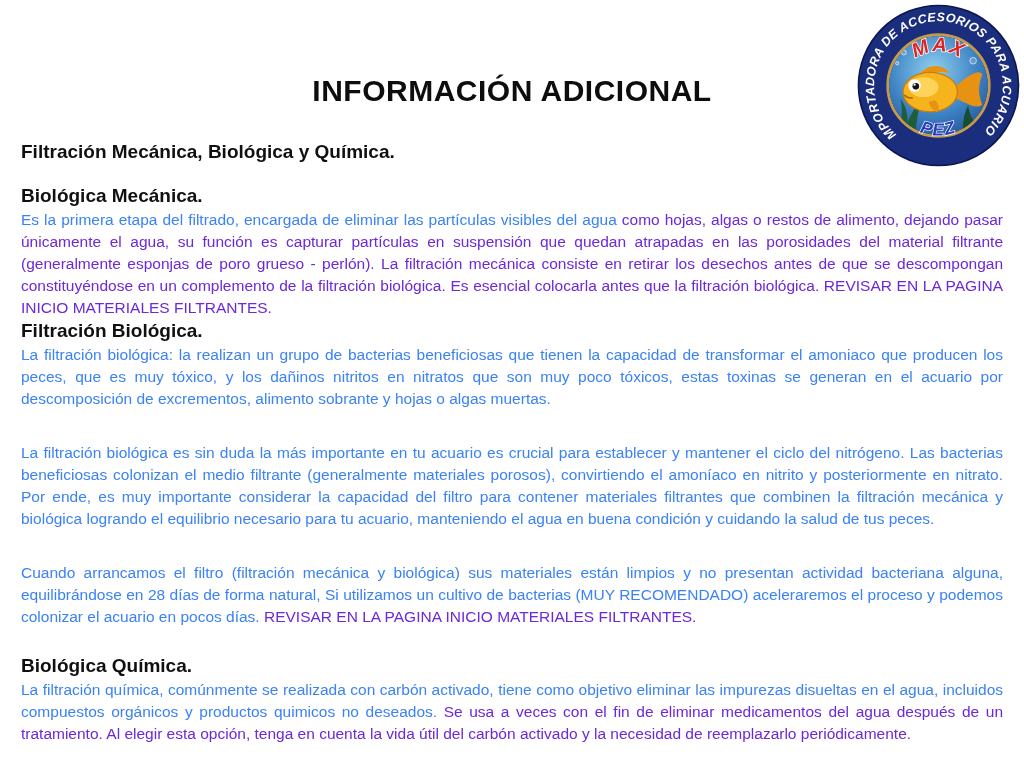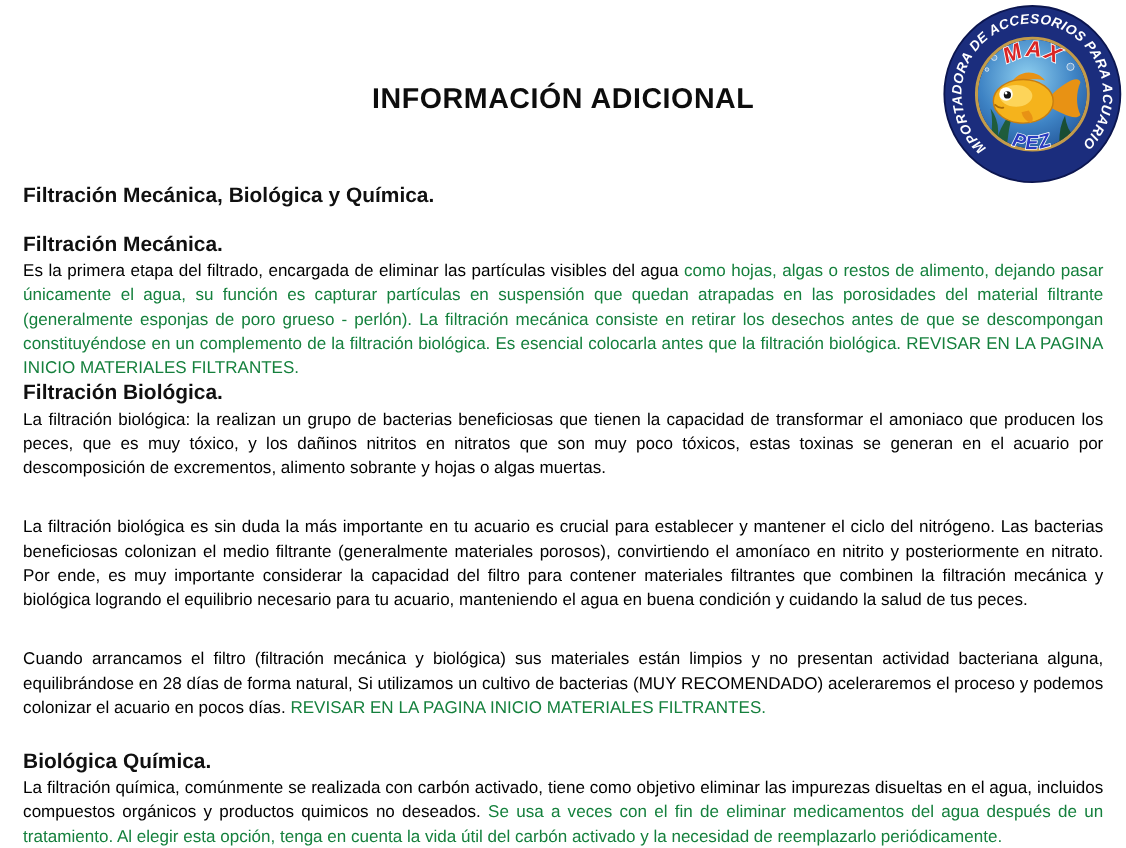--- a/index.html
+++ b/index.html
@@ -5,45 +5,45 @@
   html,body{margin:0;padding:0;}
   body{
     width:1024px;height:771px;
     background:#ffffff;
     font-family:"Liberation Sans",sans-serif;
     position:relative;overflow:hidden;
   }
   .title{
     margin:0;padding-top:74px;
     text-align:center;
-    font-size:26px;font-weight:700;letter-spacing:.5px;
+    font-size:30px;font-weight:700;letter-spacing:.5px;
     color:#0d0d0d;
   }
   .logo{
     position:absolute;top:3px;right:3px;
     width:165px;height:165px;
   }
   .content{padding:0 21px;}
   h2{
     font-size:19px;font-weight:700;color:#101010;
     margin:0;line-height:23px;
   }
-  .h-main{margin-top:62px;}
+  .h-main{margin-top:32px;}
   .h-mec{margin-top:21px;}
   .h-bio{}
   .h-qui{margin-top:26px;}
   p{
     margin:2px 0 0;
     font-size:15.5px;line-height:22px;
     text-align:justify;
     color:#3c3c3c;
   }
   p.gap{margin-top:32px;}
-  .seg-a{color:#000000;}
-  .seg-b{color:#15803d;}
+  .seg-a{color:#3b82f6;}
+  .seg-b{color:#6d28d9;}
   .ring-text{font-size:15px;font-weight:700;font-style:italic;letter-spacing:.5px;}
   .brand-max{font-size:24px;font-weight:700;font-style:italic;paint-order:stroke;stroke:#ffffff;stroke-width:1.8px;letter-spacing:2px;}
   .brand-pez{font-size:21px;font-weight:700;font-style:italic;paint-order:stroke;stroke:#ffffff;stroke-width:1.6px;letter-spacing:2px;}
 </style>
 </head>
 <body>
 
 <div>
 
   <h1 class="title">INFORMACIÓN ADICIONAL</h1>
@@ -108,21 +108,21 @@
     <text class="ring-text" fill="#ffffff">
       <textPath href="#ringPath" startOffset="50%" text-anchor="middle">IMPORTADORA DE ACCESORIOS PARA ACUARIOS</textPath>
     </text>
   </svg>
 
   <div class="content">
 
     <h2 class="h-main">Filtración Mecánica, Biológica y Química.</h2>
 
     <section>
-      <h2 class="h-mec">Filtración Mecánica.</h2>
+      <h2 class="h-mec">Biológica Mecánica.</h2>
       <p><span class="seg-a">Es la primera etapa del filtrado, encargada de eliminar las partículas visibles del agua </span><span class="seg-b">como hojas, algas o restos de alimento, dejando pasar únicamente el agua, su función es capturar partículas en suspensión que quedan atrapadas en las porosidades del material filtrante (generalmente esponjas de poro grueso - perlón). La filtración mecánica consiste en retirar los desechos antes de que se descompongan constituyéndose en un complemento de la filtración biológica. Es esencial colocarla antes que la filtración biológica. REVISAR EN LA PAGINA INICIO MATERIALES FILTRANTES.</span></p>
     </section>
 
     <section>
       <h2 class="h-bio">Filtración Biológica.</h2>
       <p><span class="seg-a">La filtración biológica: la realizan un grupo de bacterias beneficiosas que tienen la capacidad de transformar el amoniaco que producen los peces, que es muy tóxico, y los dañinos nitritos en nitratos que son muy poco tóxicos, estas toxinas se generan en el acuario por descomposición de excrementos, alimento sobrante y hojas o algas muertas.</span></p>
       <p class="gap"><span class="seg-a">La filtración biológica es sin duda la más importante en tu acuario es crucial para establecer y mantener el ciclo del nitrógeno. Las bacterias beneficiosas colonizan el medio filtrante (generalmente materiales porosos), convirtiendo el amoníaco en nitrito y posteriormente en nitrato. Por ende, es muy importante considerar la capacidad del filtro para contener materiales filtrantes que combinen la filtración mecánica y biológica logrando el equilibrio necesario para tu acuario, manteniendo el agua en buena condición y cuidando la salud de tus peces.</span></p>
       <p class="gap"><span class="seg-a">Cuando arrancamos el filtro (filtración mecánica y biológica) sus materiales están limpios y no presentan actividad bacteriana alguna, equilibrándose en 28 días de forma natural, Si utilizamos un cultivo de bacterias (MUY RECOMENDADO) aceleraremos el proceso y podemos colonizar el acuario en pocos días. </span><span class="seg-b">REVISAR EN LA PAGINA INICIO MATERIALES FILTRANTES.</span></p>
     </section>
 

